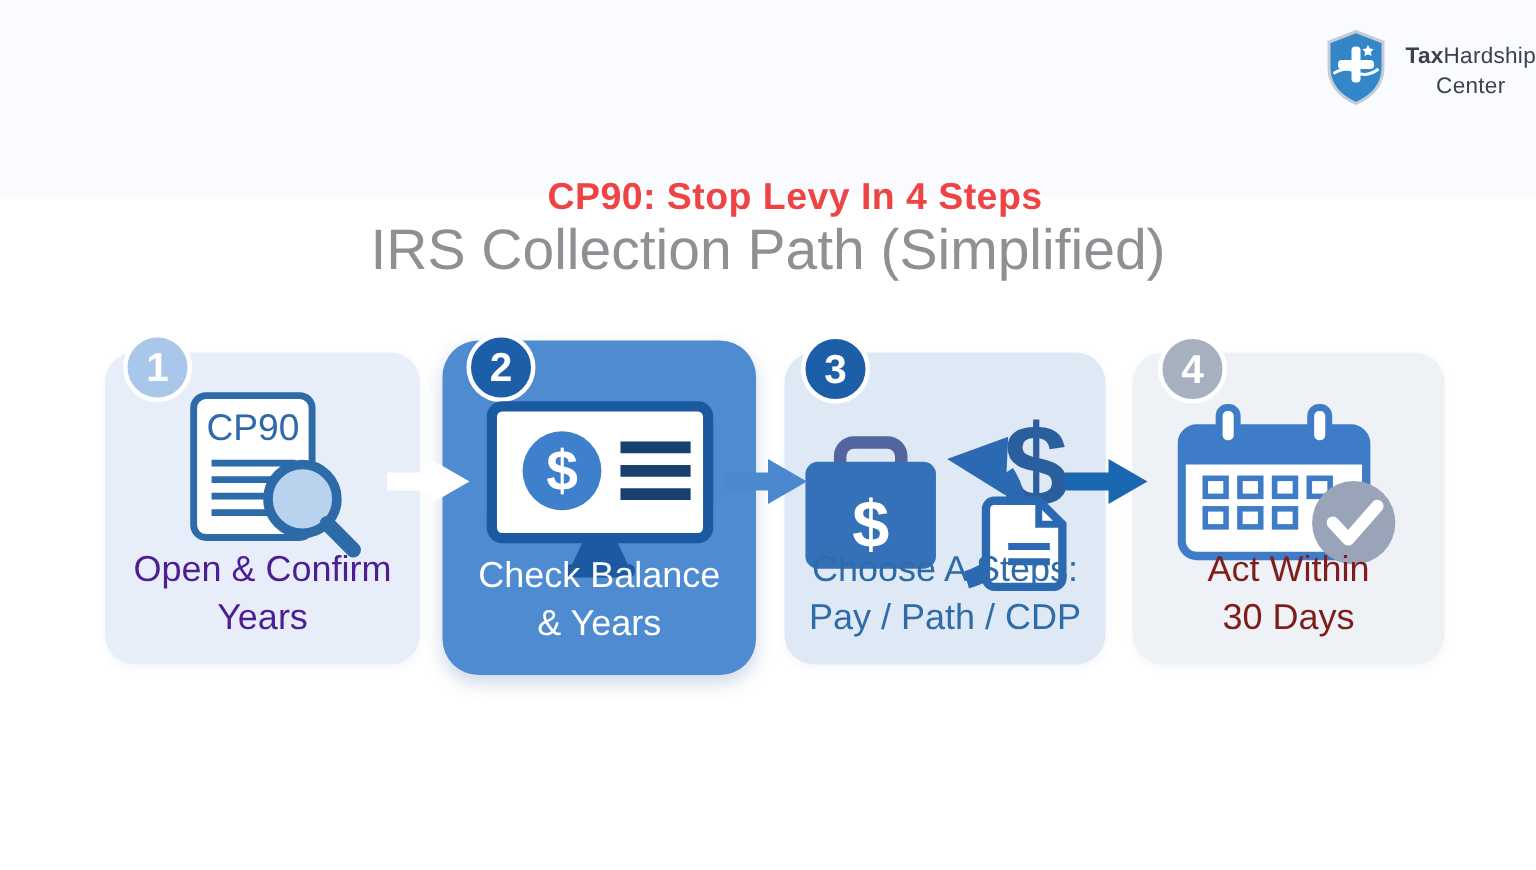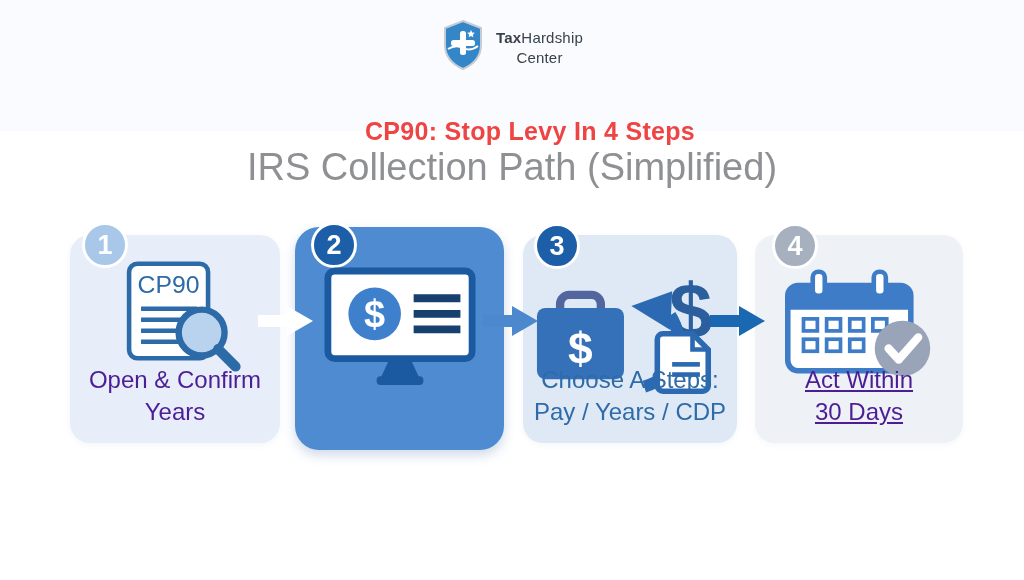--- a/index.html
+++ b/index.html
@@ -10,21 +10,21 @@
   }
   .canvas { position:relative; width:1024px; height:580px; }
 
   
   .top-band {
     position:absolute; top:0; left:0; width:1024px; height:131px;
     background:#fafbfe;
   }
   .brand {
     position:absolute; top:20px; left:0; width:1024px;
-    display:flex; justify-content:center; align-items:flex-start; gap:11px;
+    display:flex; justify-content:flex-end; align-items:flex-start; gap:11px;
   }
   .shield-wrap { width:44px; height:50px; flex:0 0 auto; }
   .brand-text {
     padding-top:8px; font-size:15px; line-height:1.3; color:#39424d;
     text-align:center; letter-spacing:0.2px;
   }
   .brand-bold { font-weight:700; }
   .page-title {
     position:absolute; top:99px; left:0; width:1024px; margin:18px;
     text-align:center; font-size:25px; font-weight:700; color:#ef4444;
@@ -61,21 +61,21 @@
   .card-3 .icon-wrap { top:34px; }
   .card-4 .icon-wrap { top:32px; }
 
   .card-label {
     position:absolute; left:0; right:0; bottom:15px;
     text-align:center; font-size:24px; line-height:1.33; font-weight:400;
   }
   .card-1 .card-label { color:#4c1d95; }
   .card-2 .card-label { color:#ffffff; bottom:18px; }
   .card-3 .card-label { color:#2e6ba8; }
-  .card-4 .card-label { color:#4c1d95;text-decoration:underline; }
+  .card-4 .card-label { color:#7f1d1d; }
 
   
   .flow-arrow { position:absolute; width:56px; height:44px; z-index:5; }
   .arrow-1 { left:258px; top:299px; }
   .arrow-2 { left:483px; top:299px; }
   .arrow-3 { left:710px; top:299px; }
 </style>
 </head>
 <body>
 
@@ -129,41 +129,45 @@
         <rect x="4" y="4" width="148" height="90" rx="7" fill="#ffffff" stroke="#1b5aa0" stroke-width="7"></rect>
         <circle cx="52" cy="48" r="27" fill="#3f80cd"></circle>
         <text x="52" y="61" font-size="39" font-weight="700" fill="#ffffff" text-anchor="middle" font-family="Liberation Sans, sans-serif">$</text>
         <line x1="92" y1="32" x2="140" y2="32" stroke="#17406f" stroke-width="8"></line>
         <line x1="92" y1="48" x2="140" y2="48" stroke="#17406f" stroke-width="8"></line>
         <line x1="92" y1="64" x2="140" y2="64" stroke="#17406f" stroke-width="8"></line>
         <polygon points="66,97 90,97 98,114 58,114" fill="#1b5aa0"></polygon>
         <rect x="54" y="112" width="48" height="9" rx="4" fill="#1b5aa0"></rect>
       </svg>
     </div>
+    <div class="card-label">
+      <span>Check Balance</span><br>
+      <span>&amp; Years</span>
+    </div>
   </div>
 
   <div class="card card-3">
     <div class="badge badge-3">3</div>
     <div class="icon-wrap">
       <svg viewBox="0 0 205 135" width="190" height="125">
         <text x="168" y="74" font-size="84" font-weight="700" fill="#2b5e9d" text-anchor="middle" font-family="Liberation Sans, sans-serif">$</text>
         <path d="M118,127 C 154,117 164,78 146,50" stroke="#2b6ab3" stroke-width="13" fill="none"></path>
         <polygon points="104,40 148,24 146,66" fill="#2b6ab3"></polygon>
         <rect x="27" y="28" width="44" height="26" rx="10" fill="none" stroke="#53659e" stroke-width="9"></rect>
         <rect x="2" y="42" width="94" height="77" rx="9" fill="#3571b8"></rect>
         <text x="49" y="103" font-size="48" font-weight="700" fill="#ffffff" text-anchor="middle" font-family="Liberation Sans, sans-serif">$</text>
         <path d="M138,70 h32 l17,17 v39 a6,6 0 0 1 -6,6 h-43 a6,6 0 0 1 -6,-6 v-50 a6,6 0 0 1 6,-6 z" fill="#ffffff" stroke="#2b6ab3" stroke-width="6"></path>
         <path d="M170,70 v17 h17" fill="none" stroke="#2b6ab3" stroke-width="5"></path>
         <line x1="148" y1="103" x2="178" y2="103" stroke="#2b6ab3" stroke-width="5"></line>
         <line x1="148" y1="114" x2="178" y2="114" stroke="#2b6ab3" stroke-width="5"></line>
       </svg>
     </div>
     <div class="card-label">
       <span>Choose A Steps:</span><br>
-      <span>Pay / Years / CDP</span>
+      <span>Pay / Path / CDP</span>
     </div>
   </div>
 
   <div class="card card-4">
     <div class="badge badge-4">4</div>
     <div class="icon-wrap">
       <svg viewBox="0 0 160 122" width="148" height="113">
         <rect x="3" y="20" width="133" height="92" rx="11" fill="#ffffff" stroke="#3e7cc7" stroke-width="6"></rect>
         <path d="M3,31 a11,11 0 0 1 11,-11 h111 a11,11 0 0 1 11,11 v15 h-133 z" fill="#3e7cc7"></path>
         <rect x="30" y="5" width="13" height="26" rx="6" fill="#ffffff" stroke="#3e7cc7" stroke-width="5"></rect>

